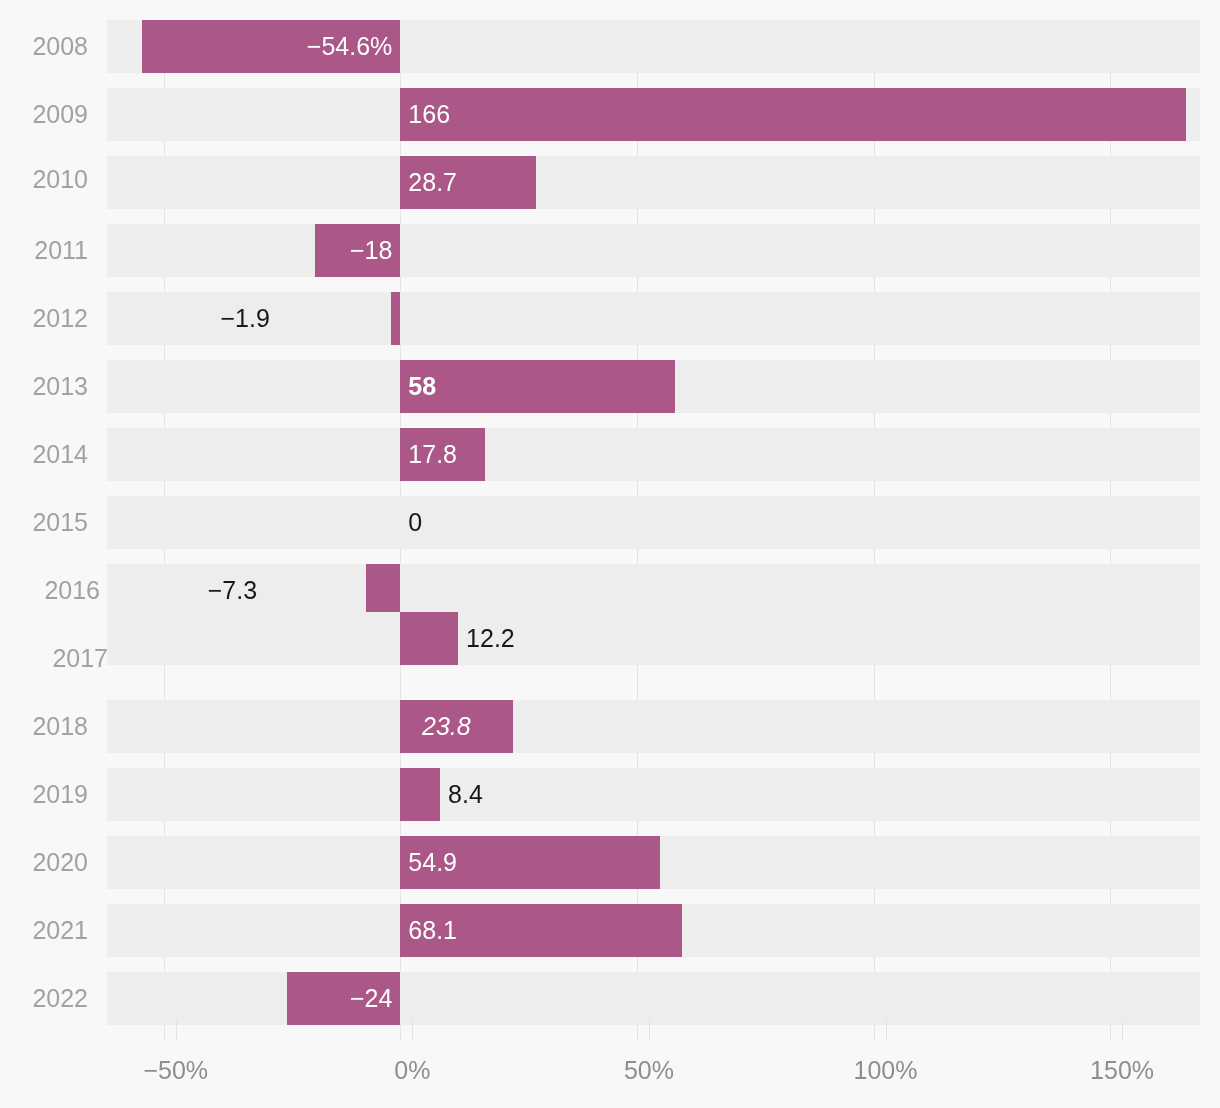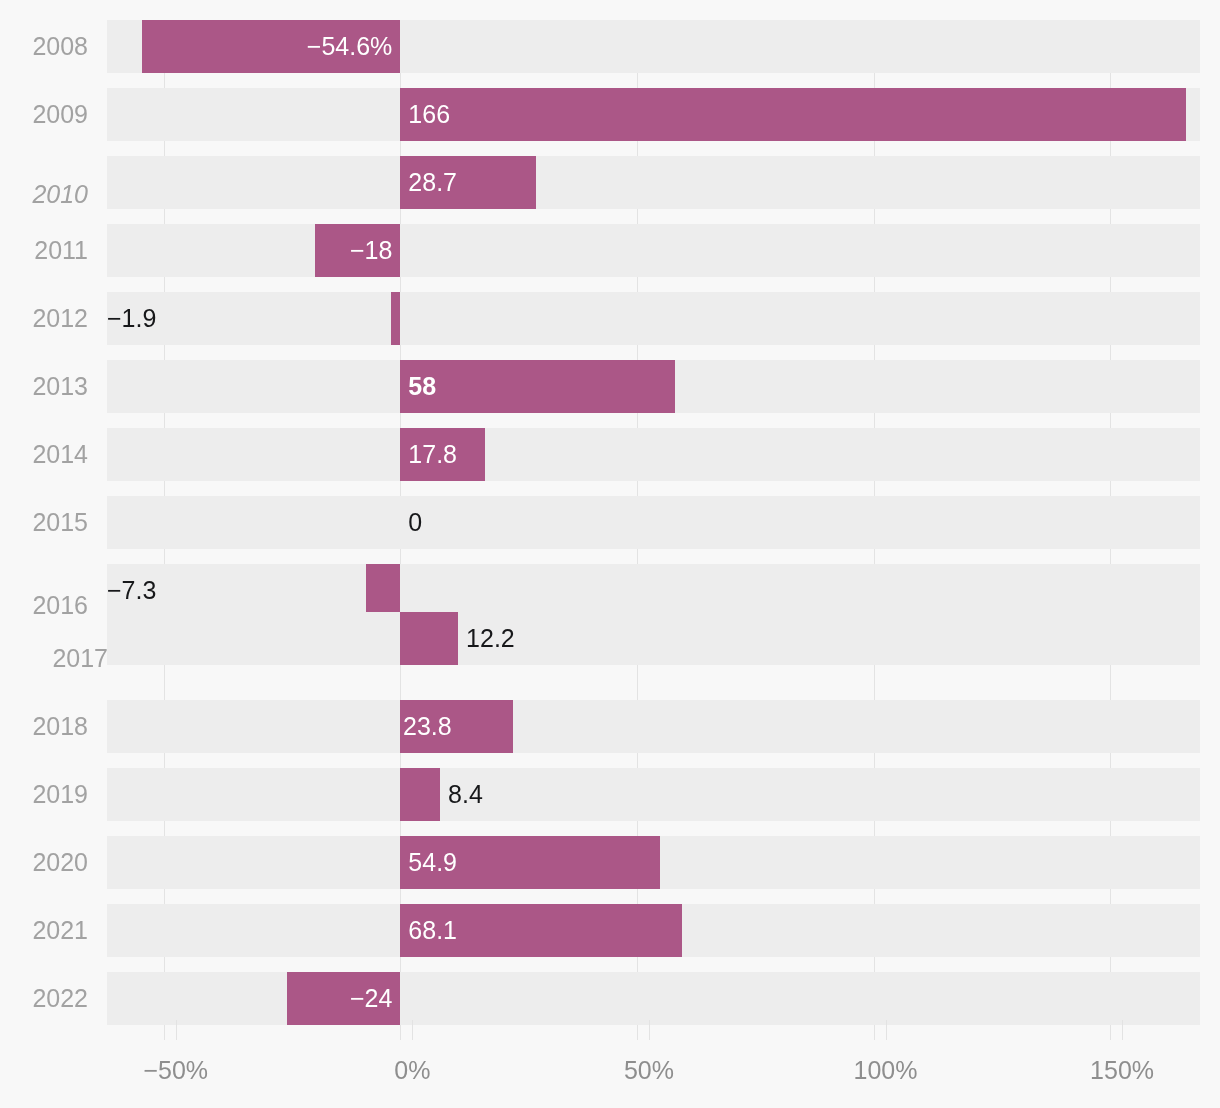--- a/index.html
+++ b/index.html
@@ -76,21 +76,21 @@
   .bar-label.inside-neg {
     color: #ffffff;
     text-align: right;
   }
   .bar-label.outside-pos {
     color: #17181a;
     text-align: left;
   }
   .bar-label.outside-neg {
     color: #17181a;
-    text-align: left;
+    text-align: center;
   }
 
   
   .ytick {
     position: absolute;
     left: 0;
     width: 88px;
     text-align: right;
     font-size: 25px;
     color: #a2a2a2;
@@ -179,21 +179,21 @@
         <div class="bar-label outside-neg" style="left: 0px; width: 250.819px;">−7.3</div>
       </div>
       <div class="row" style="top: 592px;">
         <div class="row-band"></div>
         <div class="bar" style="left: 293.359px; width: 57.7255px; background: rgb(171, 87, 135);"></div>
         <div class="bar-label outside-pos" style="left: 359.085px;">12.2</div>
       </div>
       <div class="row" style="top: 680px;">
         <div class="row-band"></div>
         <div class="bar" style="left: 293.359px; width: 112.612px; background: rgb(171, 87, 135);"></div>
-        <div class="bar-label inside-pos" style="left: 296px;">23.8</div>
+        <div class="bar-label inside-pos" style="left: 315px; font-style: italic;">23.8</div>
       </div>
       <div class="row" style="top: 748px;">
         <div class="row-band"></div>
         <div class="bar" style="left: 293.359px; width: 39.7455px; background: rgb(171, 87, 135);"></div>
         <div class="bar-label outside-pos" style="left: 341.105px;">8.4</div>
       </div>
       <div class="row" style="top: 816px;">
         <div class="row-band"></div>
         <div class="bar" style="left: 293.359px; width: 259.765px; background: rgb(171, 87, 135);"></div>
         <div class="bar-label inside-pos" style="left: 301.359px;">54.9</div>
@@ -218,26 +218,26 @@
       <div class="xtick-mark" style="left: 636.939px;"></div>
       <div class="xtick-label" style="left: 636.939px;">50%</div>
       <div class="xtick-mark" style="left: 873.519px;"></div>
       <div class="xtick-label" style="left: 873.519px;">100%</div>
       <div class="xtick-mark" style="left: 1110.1px;"></div>
       <div class="xtick-label" style="left: 1110.1px;">150%</div>
     </div>
 
 <div class="ytick" style="top: 20px;">2008</div>
     <div class="ytick" style="top: 88px;">2009</div>
-    <div class="ytick" style="top: 168px; font-style: italic;">2010</div>
+    <div class="ytick" style="top: 153px;">2010</div>
     <div class="ytick" style="top: 224px;">2011</div>
     <div class="ytick" style="top: 292px;">2012</div>
     <div class="ytick" style="top: 360px;">2013</div>
     <div class="ytick" style="top: 428px;">2014</div>
     <div class="ytick" style="top: 496px;">2015</div>
-    <div class="ytick" style="top: 579px;">2016</div>
+    <div class="ytick" style="top: 564px; padding-left: 12px;">2016</div>
     <div class="ytick" style="top: 632px; padding-left: 20px;">2017</div>
     <div class="ytick" style="top: 700px;">2018</div>
     <div class="ytick" style="top: 768px;">2019</div>
     <div class="ytick" style="top: 836px;">2020</div>
     <div class="ytick" style="top: 904px;">2021</div>
     <div class="ytick" style="top: 972px;">2022</div>
   </div>
 
 </body></html>

